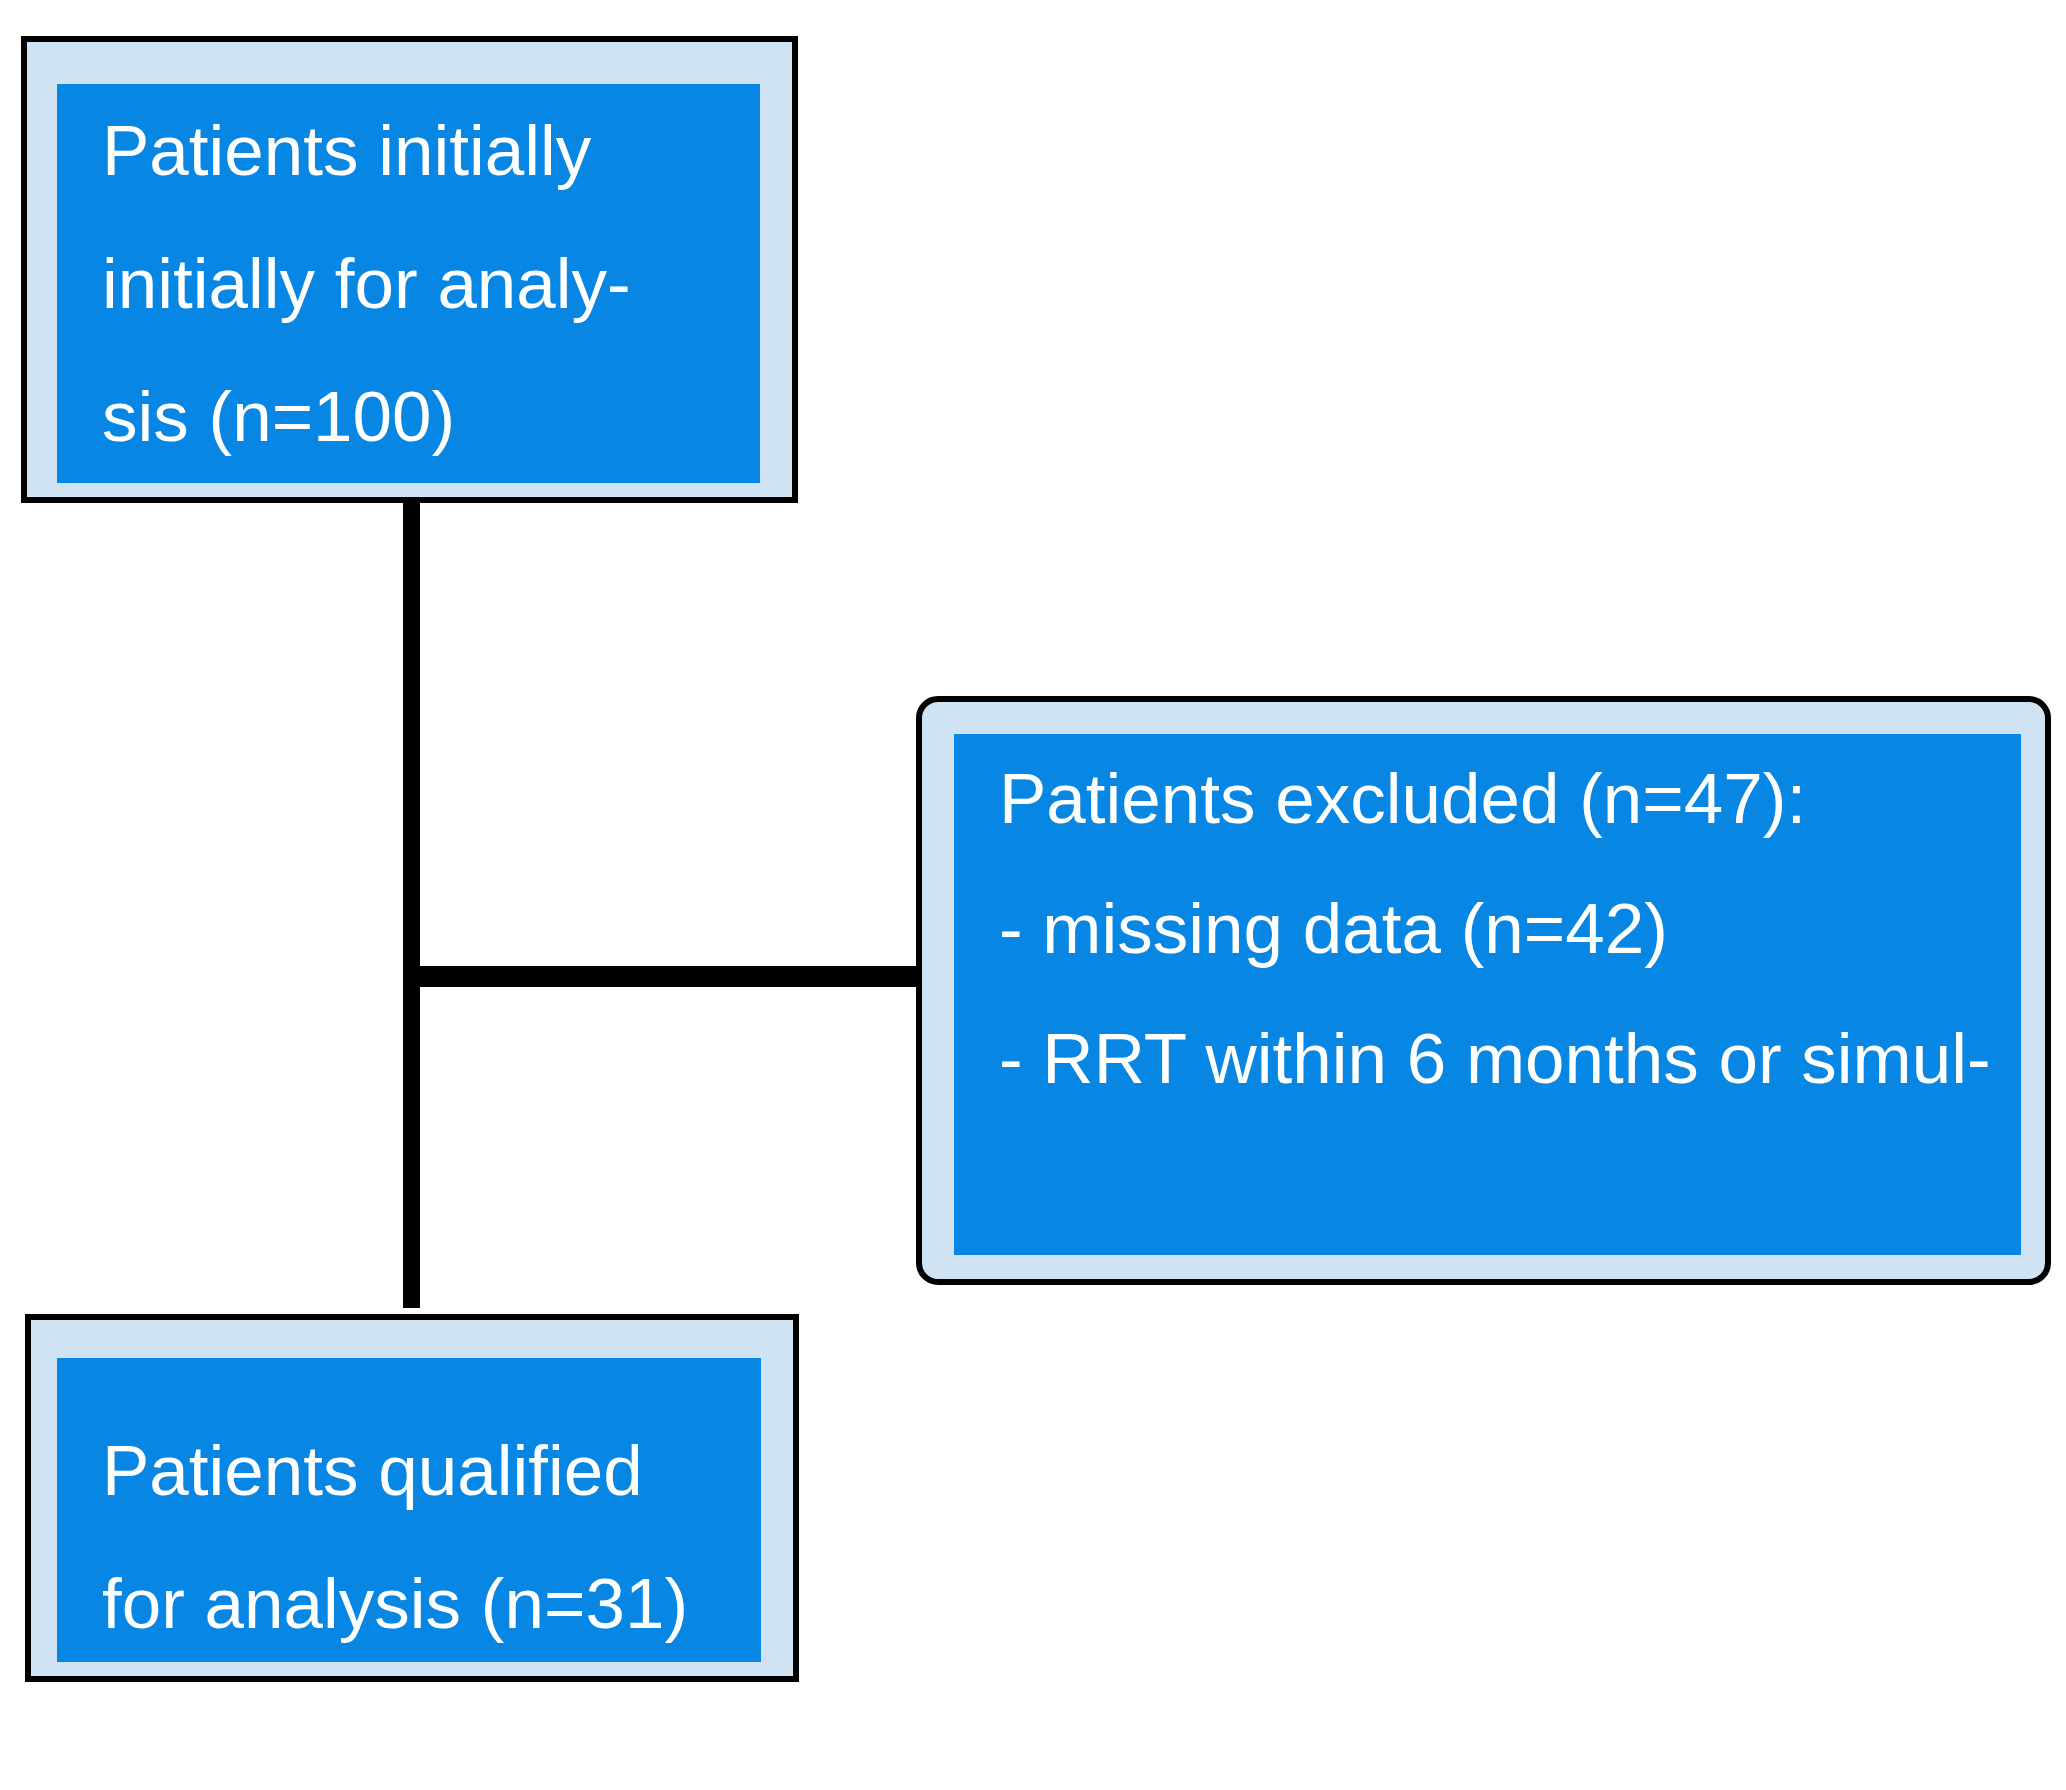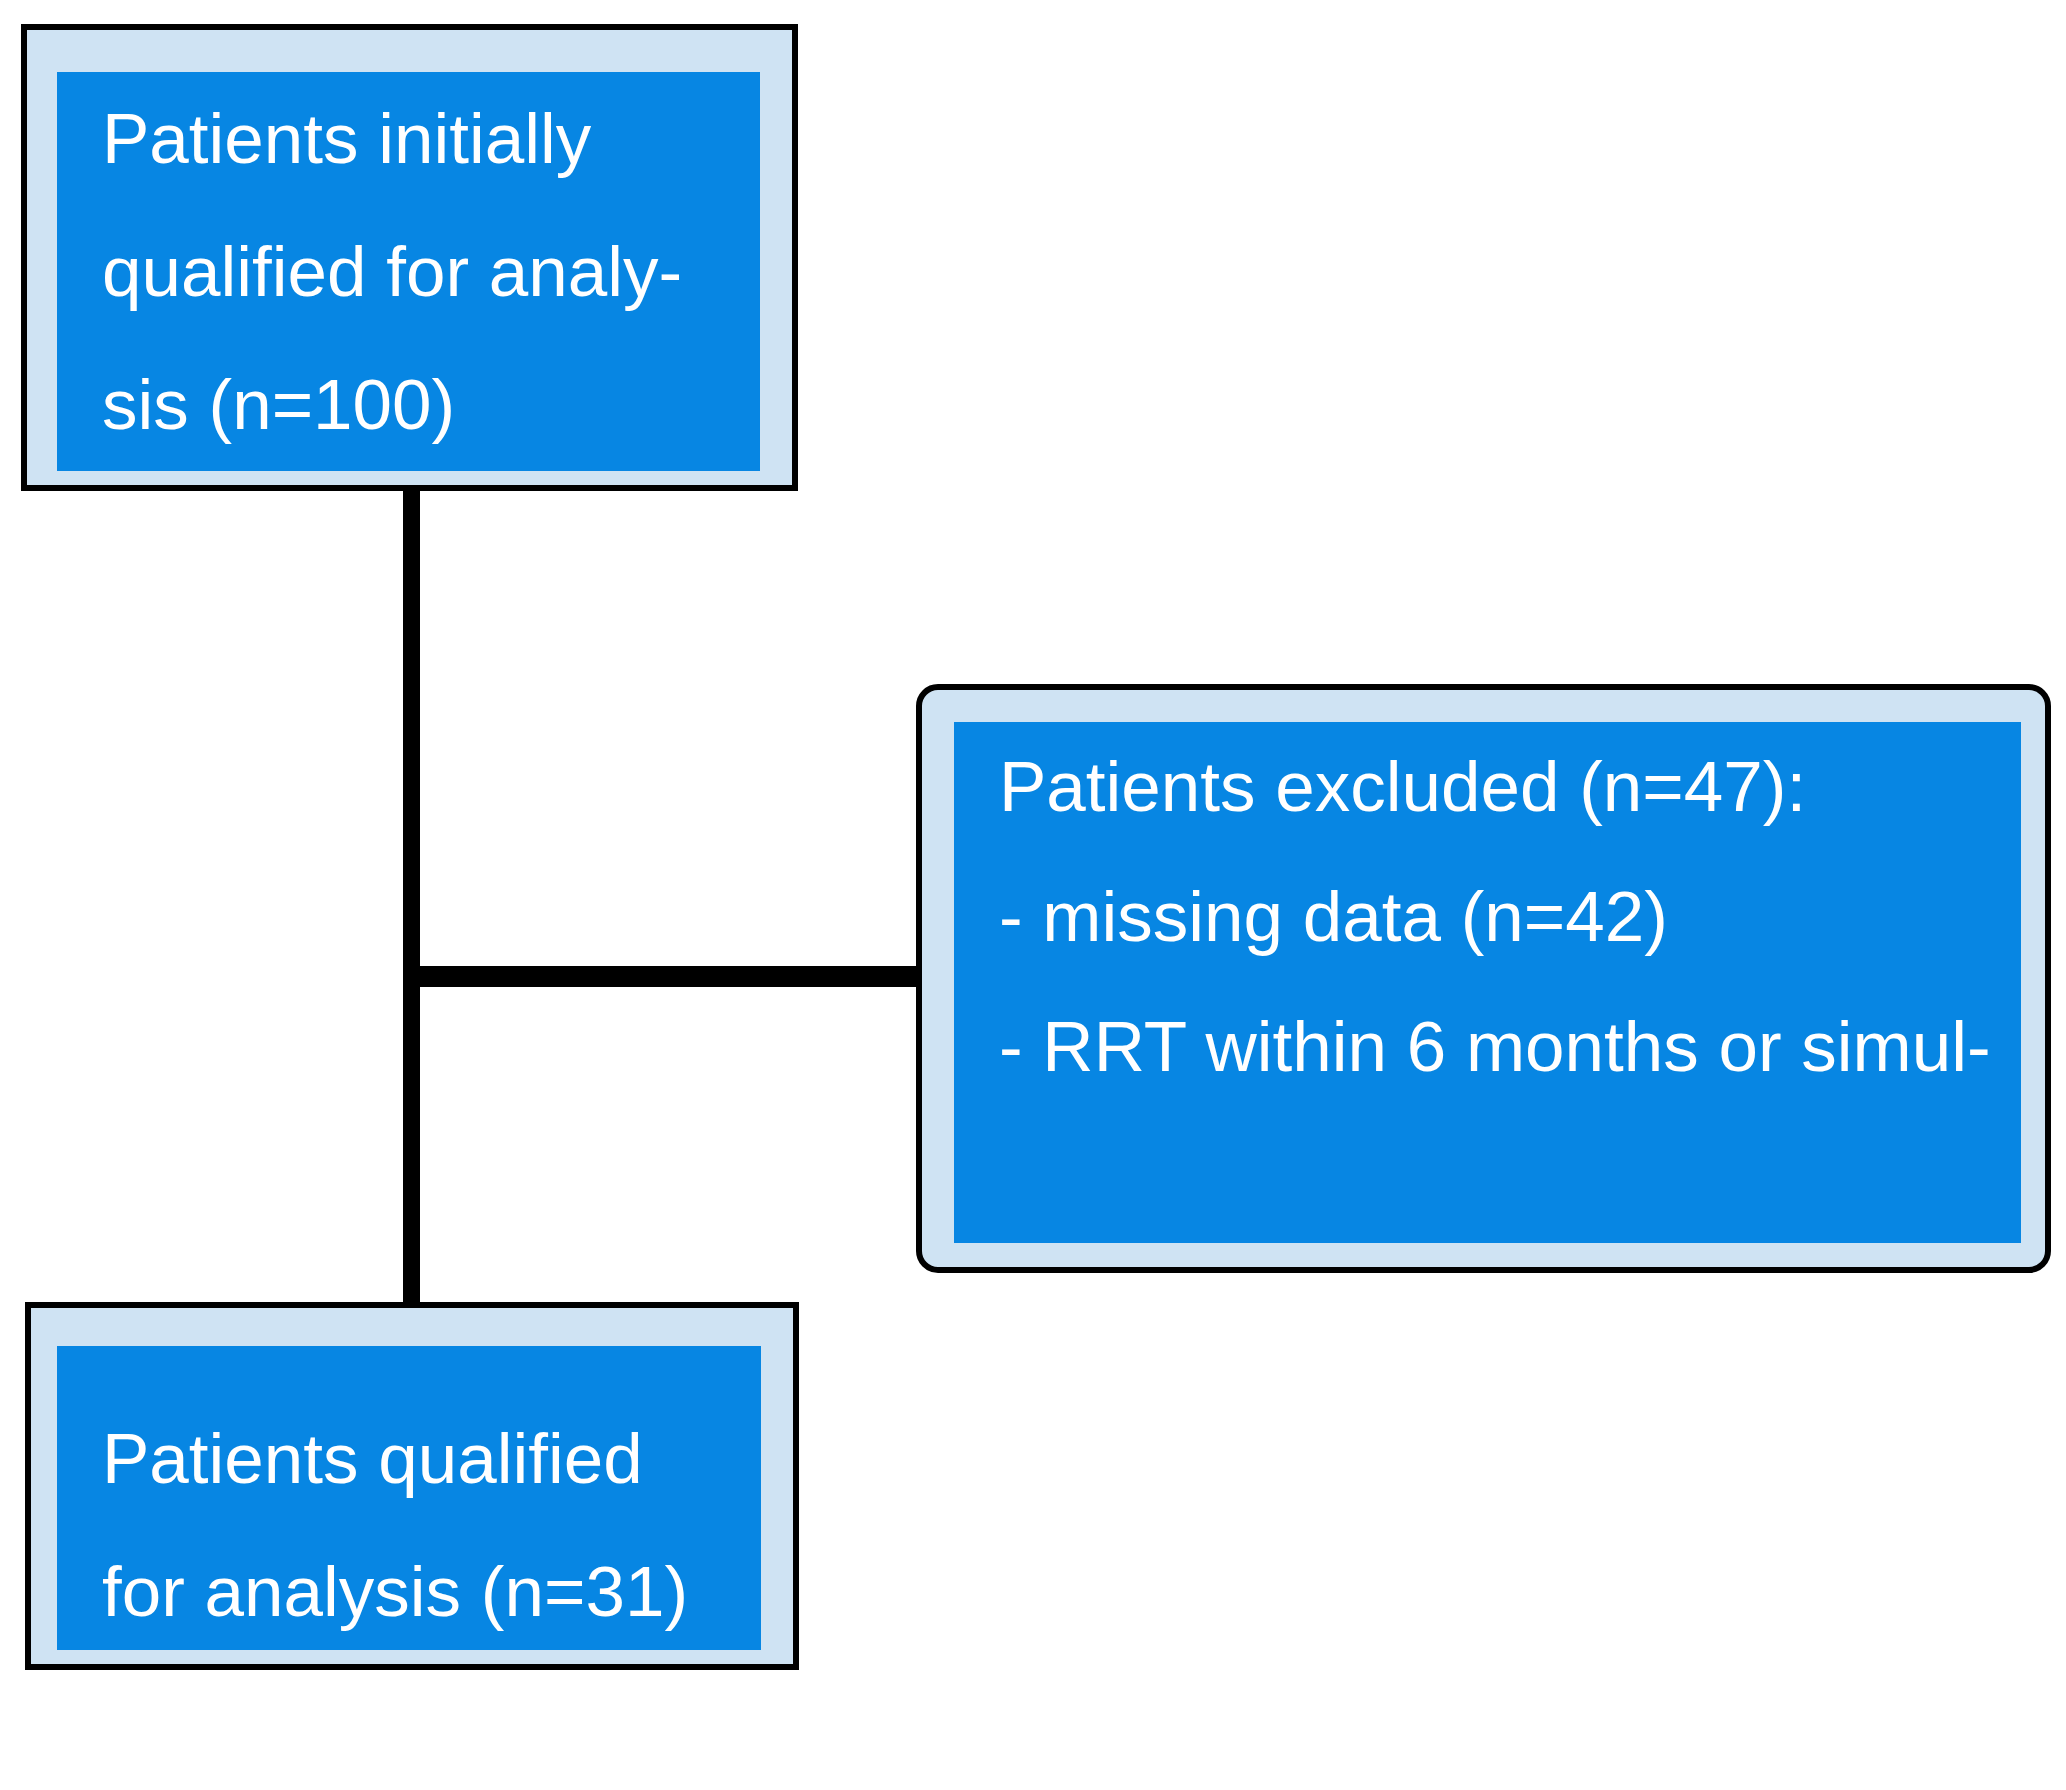--- a/index.html
+++ b/index.html
@@ -32,20 +32,21 @@
   }
   #connector-horizontal{
     left:403px; top:966px;
     width:519px; height:21px;
   }
   .flow-box{
     position:absolute;
     box-sizing:border-box;
     background:var(--box-frame);
     border:6px solid var(--box-border);
+    margin-top:12px;
   }
   .flow-box-body{
     position:absolute;
     background:var(--box-fill);
     color:var(--text);
     font-size:71px;
     padding-left:45px;
     white-space:nowrap;
   }
   #flow-box-initial{
@@ -80,21 +81,21 @@
 
 <div id="canvas">
 
   <div id="connector-vertical" class="connector"></div>
 
   <div id="connector-horizontal" class="connector"></div>
 
   <div id="flow-box-initial" class="flow-box">
     <div class="flow-box-body">
       <span class="line">Patients initially</span>
-      <span class="line">qualified for analy-</span>
+      <span class="line">initially for analy-</span>
       <span class="line">sis (n=100)</span>
     </div>
   </div>
 
   <div id="flow-box-excluded" class="flow-box">
     <div class="flow-box-body">
       <span class="line">Patients excluded (n=47):</span>
       <span class="line">- missing data (n=42)</span>
       <span class="line">- RRT within 6 months or simul-</span>
     </div>

